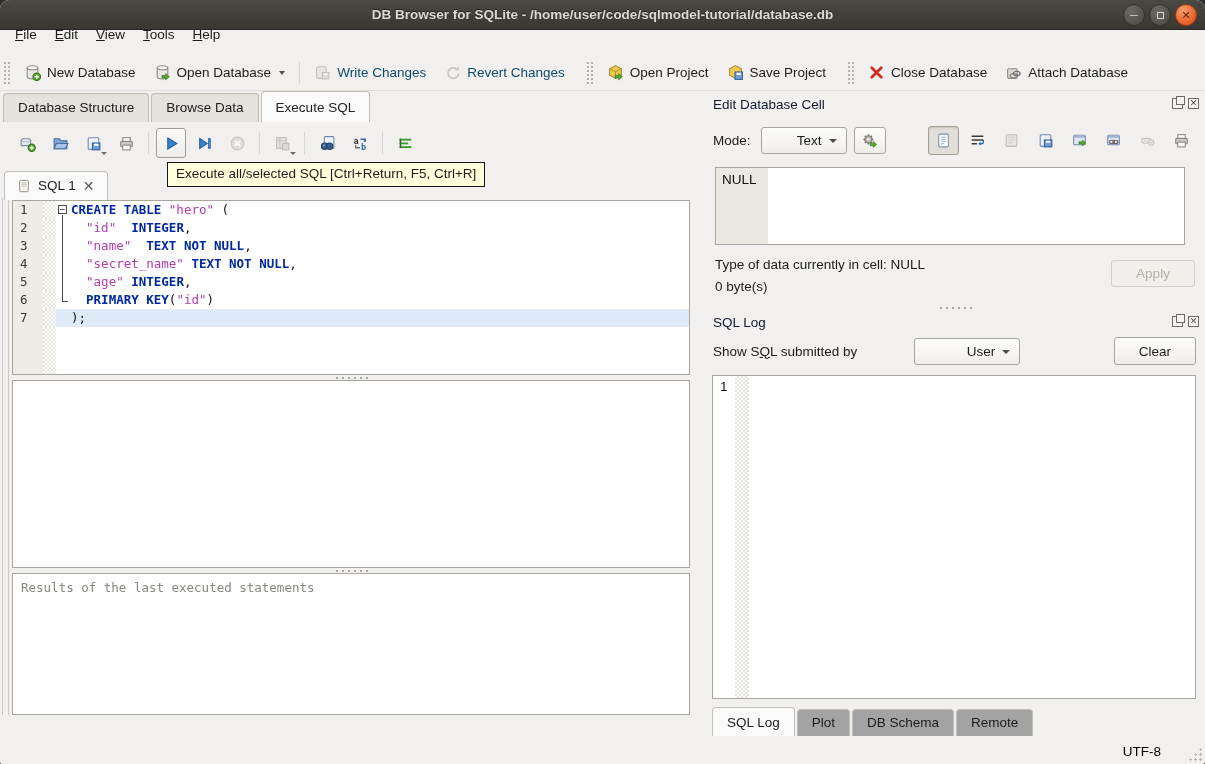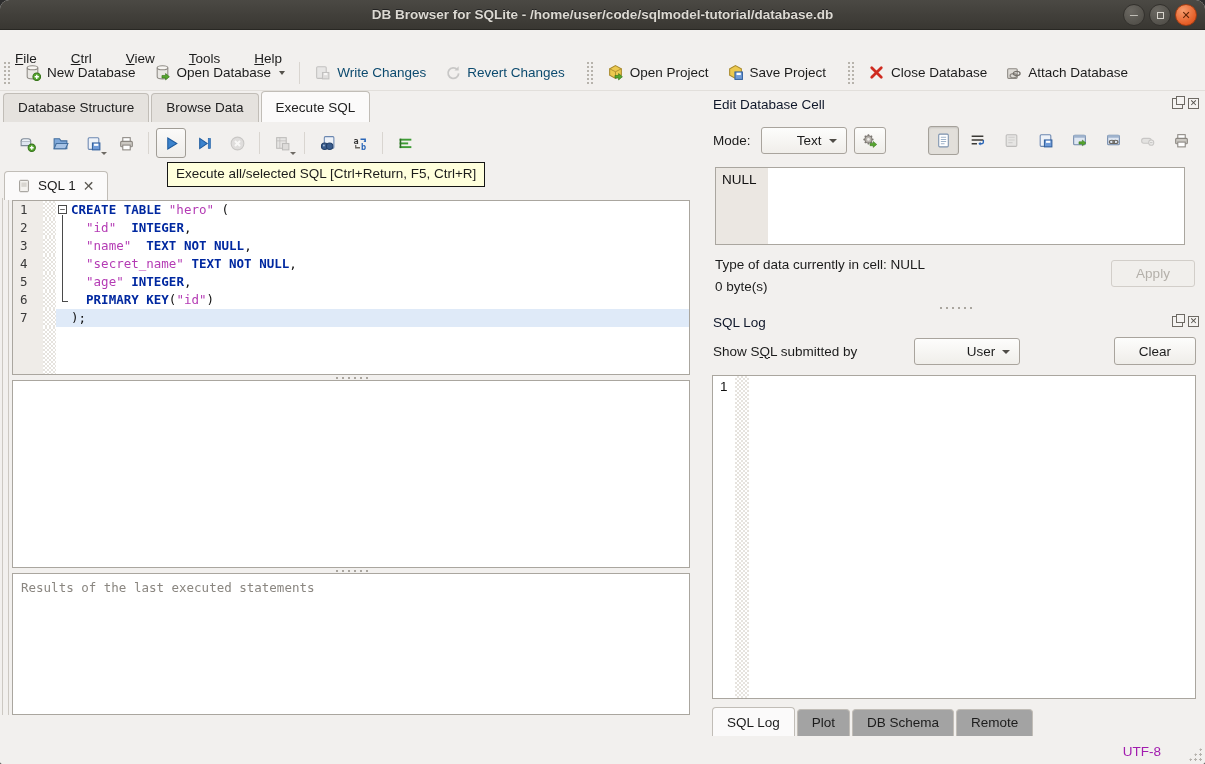--- a/index.html
+++ b/index.html
@@ -13,21 +13,21 @@
     border-radius:9px 9px 0 0; display:flex; align-items:center; justify-content:center; }
   .titlebar .title { color:#dcd9d2; font-weight:bold; font-size:13.5px; text-shadow:0 -1px 0 #222; }
   .winbtns { position:absolute; right:8px; top:4px; display:flex; gap:4px; }
   .wbtn { width:22px; height:22px; border-radius:50%; border:1px solid #33312d;
     background:radial-gradient(circle at 35% 30%, #6b6862, #4a4842); color:#d8d5ce;
     display:flex; align-items:center; justify-content:center; font-size:11px; line-height:1; cursor:default; }
   .wbtn .sq { width:7px; height:7px; border:1px solid #d8d5ce; }
   .wbtn.close { background:radial-gradient(circle at 35% 28%, #f79d6e, #e65e27 70%, #d44d18); border-color:#a33c12; color:#5f2407; font-weight:bold; }
 
   
-  .menubar { position:absolute; left:0; top:46px; width:1205px; height:25px; display:flex; align-items:center; padding-left:6px;gap:16px; }
+  .menubar { position:absolute; left:0; top:22px; width:1205px; height:25px; display:flex; align-items:center; padding-left:6px; }
   .menu-item { padding:3px 9px; border-radius:3px; }
   .mnemonic::first-letter { text-decoration:underline; }
 
   
   .toolbar { position:absolute; left:0; top:55px; width:1205px; height:36px; display:flex; align-items:center;
     border-bottom:1px solid #e2dfdb; }
   .thandle { width:9px; height:24px; margin:0 3px;
     background-image:radial-gradient(#b7b3ac 32%, transparent 34%); background-size:4px 4px; }
   .tbtn { display:flex; align-items:center; gap:6px; padding:5px 9px; border-radius:3px; white-space:nowrap; }
   .tbtn.disabled { color:#0c4a6e; }
@@ -138,21 +138,21 @@
                      linear-gradient(45deg,#e6e3de 25%,transparent 25%,transparent 75%,#e6e3de 75%);
     background-size:4px 4px; background-position:0 0,2px 2px; }
 
   .bottom-tabs { position:absolute; left:7px; top:616px; display:flex; align-items:flex-end; }
   .btab { padding:5px 14px 6px; background:#a3a3a3; border:1px solid #c1bdb7; border-bottom:none;
      border-radius:4px 4px 0 0; margin-right:2px; }
   .btab.active { background:#fbfafa; padding-top:7px; }
 
   
   .statusbar { position:absolute; left:0; top:738px; width:1205px; height:26px; display:flex; align-items:center; }
-  .encoding { margin-left:auto; margin-right:44px; color:#a21caf; }
+  .encoding { margin-left:auto; margin-right:44px; color:#000000; }
   .grip { position:absolute; right:3px; bottom:3px; width:14px; height:14px;
      background-image:radial-gradient(#b5b1ac 32%, transparent 34%); background-size:5px 5px;
      clip-path:polygon(100% 0, 100% 100%, 0 100%); }
 </style>
 </head>
 <body>
 
 <div id="app">
 
   <div class="titlebar">
@@ -161,21 +161,21 @@
       <div class="wbtn">─</div>
       <div class="wbtn">
           <span class="sq"></span>
         </div>
       <div class="wbtn close">✕</div>
     </div>
   </div>
 
   <div class="menubar">
     <span class="menu-item mnemonic">File</span>
-    <span class="menu-item mnemonic">Ctrl</span>
+    <span class="menu-item mnemonic">Edit</span>
     <span class="menu-item mnemonic">View</span>
     <span class="menu-item mnemonic">Tools</span>
     <span class="menu-item mnemonic">Help</span>
   </div>
 
   <div class="toolbar">
     <div class="thandle"></div>
     <div class="tbtn">
       <svg class="ticon" viewBox="0 0 16 16">
           <path d="M3 3.5v8.5c0 1.1 2.2 2 5 2s5-.9 5-2V3.5" fill="#e9e7e3" stroke="#8d8983"></path>

